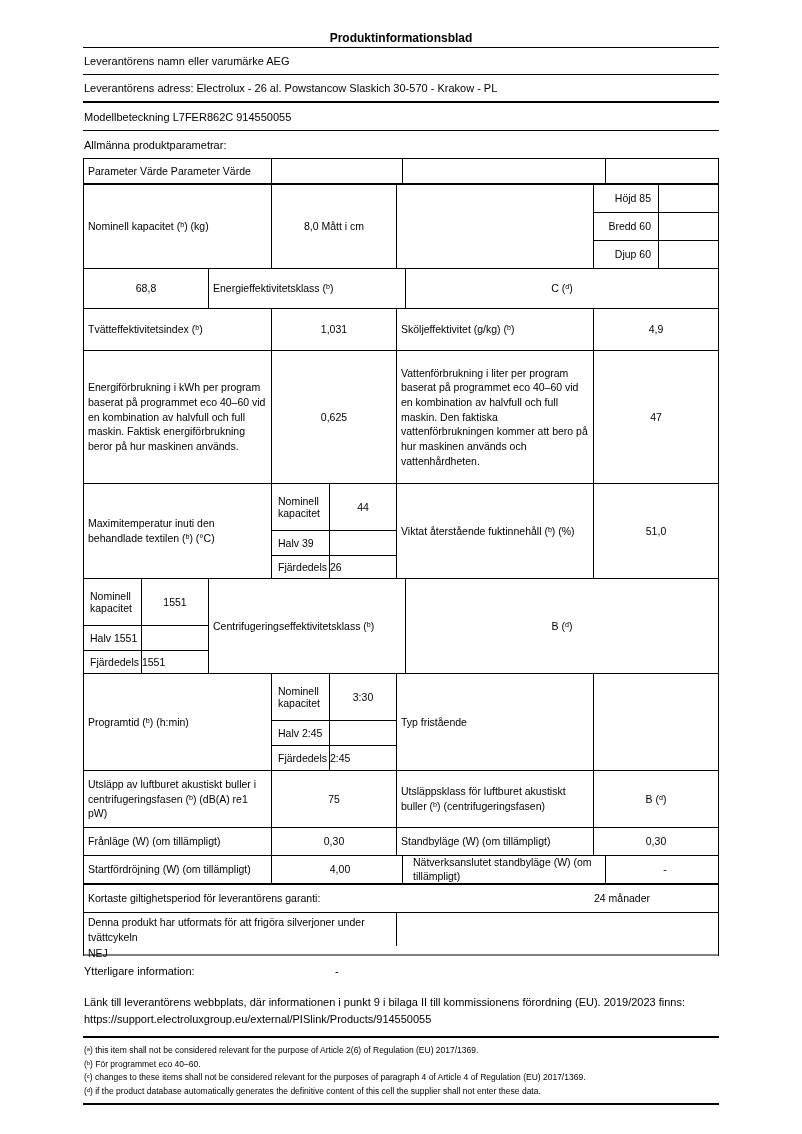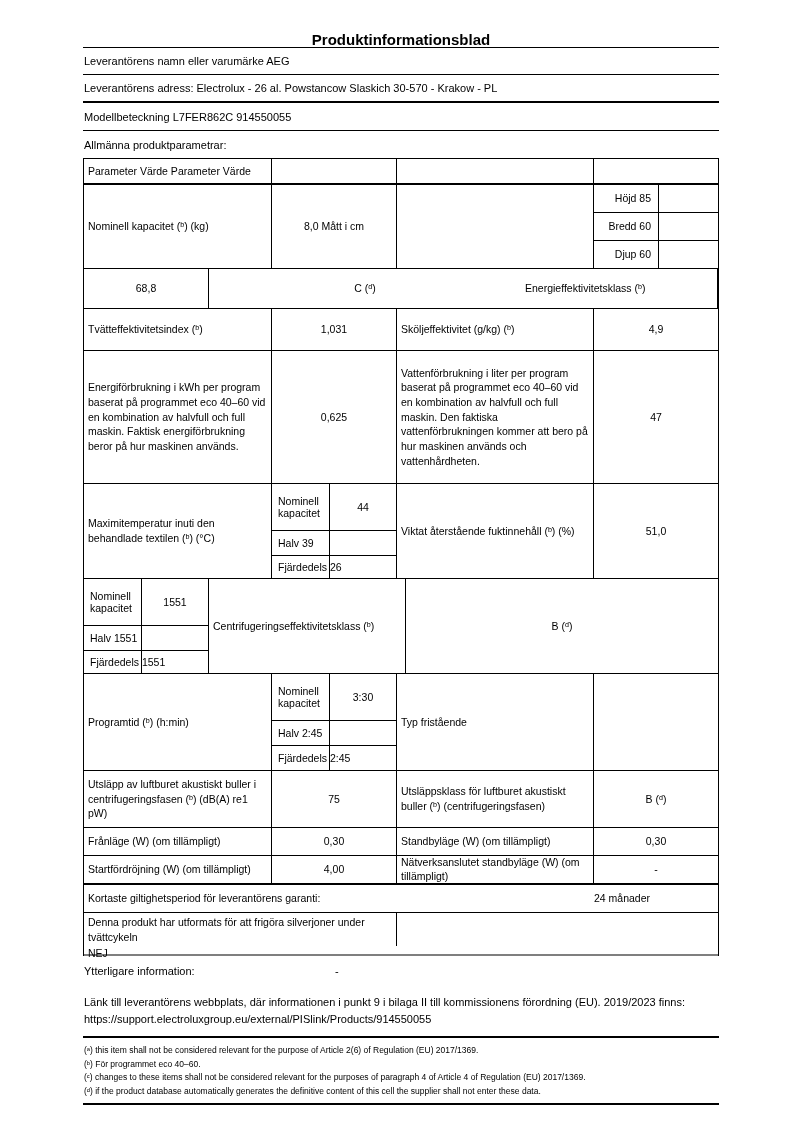--- a/index.html
+++ b/index.html
@@ -1,30 +1,30 @@
 <!DOCTYPE html>
 <html><head>
 <meta charset="utf-8">
 <style>
   html,body{margin:0;padding:0;background:#ffffff;}
   .doc{position:relative;width:802px;height:1134px;background:#fff;color:#000;
        font-family:"Liberation Sans","DejaVu Sans",sans-serif;font-size:11px;}
   .content{position:absolute;left:83px;top:0;width:636px;}
 
   .title{box-sizing:border-box;height:48px;padding-top:31px;border-bottom:1px solid #000;
-         text-align:center;font-weight:bold;font-size:15px;}
+         text-align:center;font-weight:bold;font-size:12px;}
   .toprow{box-sizing:border-box;display:flex;align-items:center;border-bottom:1px solid #000;padding-left:1px;}
   .toprow.h27{height:27px;} .toprow.h28{height:28px;}
   .toprow.thick{border-bottom-width:2px;}
   .sectionrow{box-sizing:border-box;height:27px;display:flex;align-items:center;padding-left:1px;}
 
   .ptable{box-sizing:border-box;width:636px;border:1px solid #000;border-bottom:none;
           font-size:10.5px;line-height:1.4;}
   .trow{display:flex;box-sizing:border-box;border-bottom:1px solid #000;}
-  .trow.thick{border-bottom:2px solid #000;}
+  .trow.thick{border-bottom:2px solid #000;gap:6px;}
   .trow.gray{border-bottom:2px solid #7f7f7f;flex-direction:column;}
   .cell{box-sizing:border-box;display:flex;align-items:center;}
   .c1{width:188px;border-right:1px solid #000;padding:2px 3px 2px 4px;}
   .c2{width:125px;border-right:1px solid #000;justify-content:center;text-align:center;}
   .c3{width:197px;border-right:1px solid #000;padding:2px 4px 2px 4px;}
   .c4{flex:1;justify-content:center;text-align:center;}
   .lh-tight{line-height:1.25;}
 
   
   .subcol{box-sizing:border-box;width:125px;border-right:1px solid #000;display:flex;flex-direction:column;}
@@ -106,22 +106,22 @@
           </div>
           <div class="drow">
             <div class="dl">Djup 60</div>
             <div class="dr"></div>
           </div>
         </div>
       </div>
 
       <div class="trow" style="height:40px">
         <div class="cell c2">68,8</div>
+        <div class="cell c3">Energieffektivitetsklass (ᵇ)</div>
         <div class="cell c4">C (ᵈ)</div>
-        <div class="cell c3">Energieffektivitetsklass (ᵇ)</div>
       </div>
 
       <div class="trow" style="height:42px">
         <div class="cell c1">Tvätteffektivitetsindex (ᵇ)</div>
         <div class="cell c2">1,031</div>
         <div class="cell c3">Sköljeffektivitet (g/kg) (ᵇ)</div>
         <div class="cell c4">4,9</div>
       </div>
 
       <div class="trow" style="height:133px">

